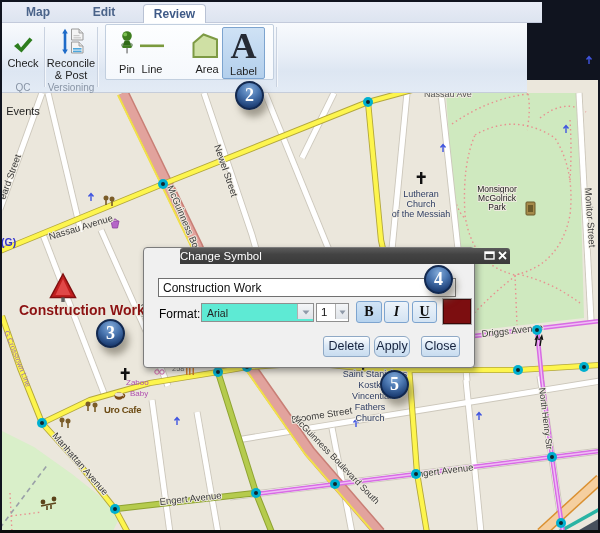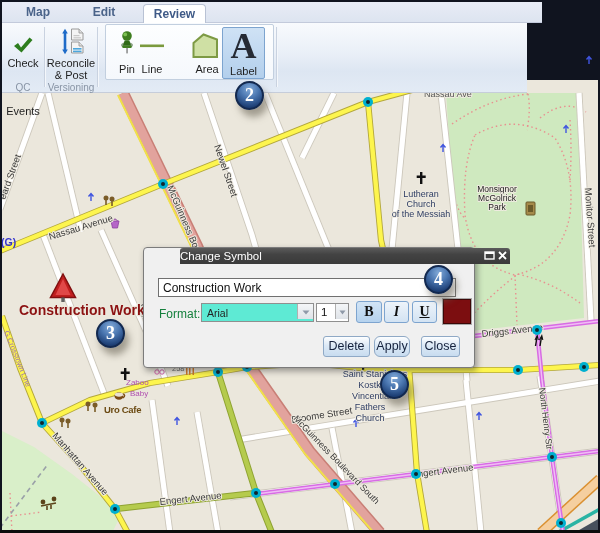--- a/index.html
+++ b/index.html
@@ -349,21 +349,21 @@
 
   <div id="dialog">
     <div id="dlg-title">Change Symbol
       <svg width="24" height="10" viewBox="0 0 24 10" style="position:absolute;right:2px;top:3px;">
         <rect x="1" y="1" width="9" height="7" fill="none" stroke="#fff" stroke-width="1.4"></rect>
         <rect x="1" y="1" width="9" height="2" fill="#fff"></rect>
         <path d="M15 1 L22 8 M22 1 L15 8" stroke="#fff" stroke-width="1.8"></path>
       </svg>
     </div>
     <div style="position:absolute;left:14px;top:30px;width:298px;height:19px;border:1px solid #707070;background:#fff;font-size:12px;color:#111;line-height:18px;padding-left:4px;box-sizing:border-box;">Construction Work</div>
-    <div style="position:absolute;left:15px;top:59px;font-size:12px;color:#15803d;">Format:</div>
+    <div style="position:absolute;left:15px;top:59px;font-size:12px;color:#000000;">Format:</div>
 
     <div style="position:absolute;left:57px;top:55px;width:111px;height:17px;background:#5eead4;border:1px solid #8f8f8f;">
       <div style="position:absolute;left:5px;top:3px;font-size:10.5px;color:#222;">Arial</div>
       <div style="position:absolute;right:0;top:0;width:15px;height:15px;background:linear-gradient(#f4f6f8,#dfe3e8);border-left:1px solid #b0b0b0;">
         <svg width="8" height="5" viewBox="0 0 8 5" style="position:absolute;left:3.5px;top:5.5px;">
             <path d="M0.5 0.5 L7.5 0.5 L4 4.5 Z" fill="#8f99a8"></path>
           </svg>
       </div>
     </div>
 

